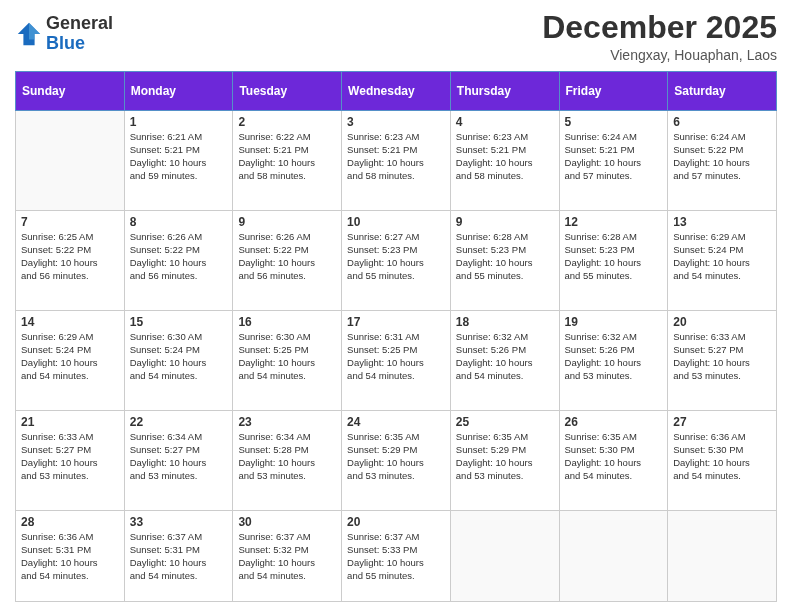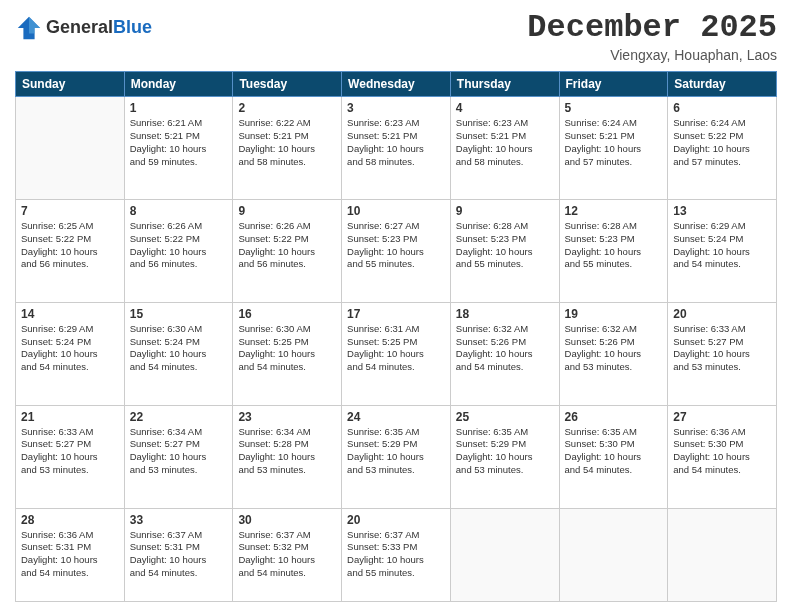--- a/index.html
+++ b/index.html
@@ -23,21 +23,21 @@
       justify-content: space-between;
       margin-bottom: 8px;
     }
     .logo {
       display: flex;
       align-items: center;
       margin-top: 4px;
     }
     .logo-text {
       display: flex;
-      flex-direction: row;
+      flex-direction: column;
       line-height: 1.1;
     }
     .logo-general {
       font-size: 18px;
       font-weight: bold;
       color: #333;
     }
     .logo-blue {
       font-size: 18px;
       font-weight: bold;
@@ -49,41 +49,40 @@
       margin-right: 3px;
     }
     .title-block {
       text-align: right;
     }
     .month-title {
       font-size: 32px;
       font-weight: bold;
       color: #333;
       line-height: 1.1;
-      font-family: Liberation Mono, monospace;
     }
     .subtitle {
       font-size: 14px;
       color: #555;
       margin-top: 2px;
     }
     .calendar {
       flex: 1;
       border: 1px solid #ccc;
       border-collapse: collapse;
       width: 100%;
       table-layout: fixed;
     }
     .calendar th {
-      background-color: #0c4a6e;
+      background-color: #6d28d9;
       color: #fff;
       font-size: 12px;
       font-weight: bold;
       text-align: left;
-      padding: 5px 6px;
+      padding: 12px 6px;
       border: 1px solid #5590c8;
     }
     .calendar td {
       border: 1px solid #ccc;
       vertical-align: top;
       padding: 4px 5px;
       font-size: 10px;
       color: #333;
       height: 88px;
     }

